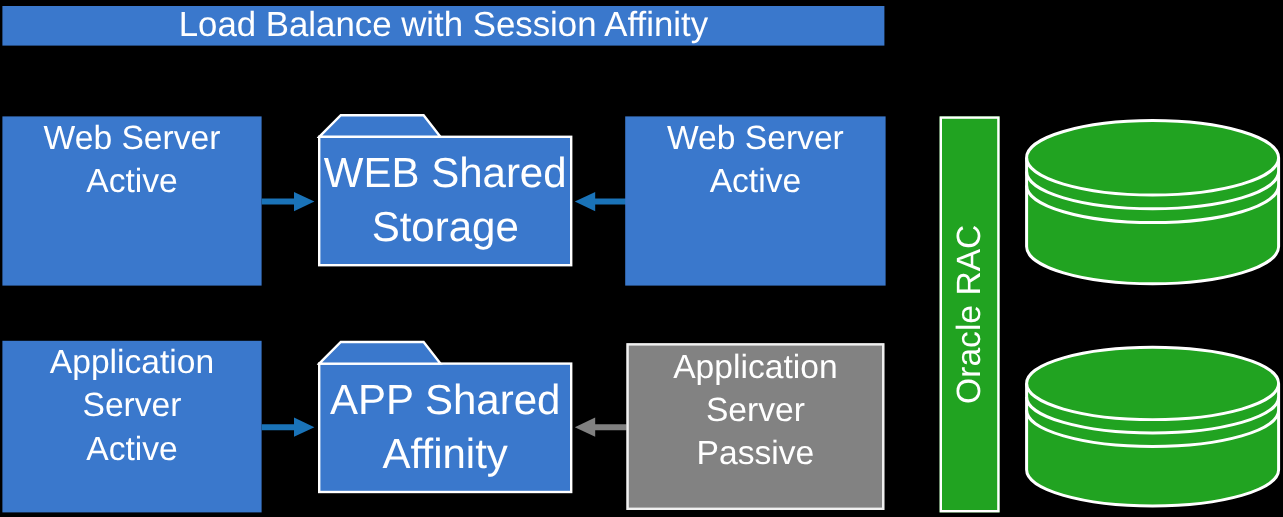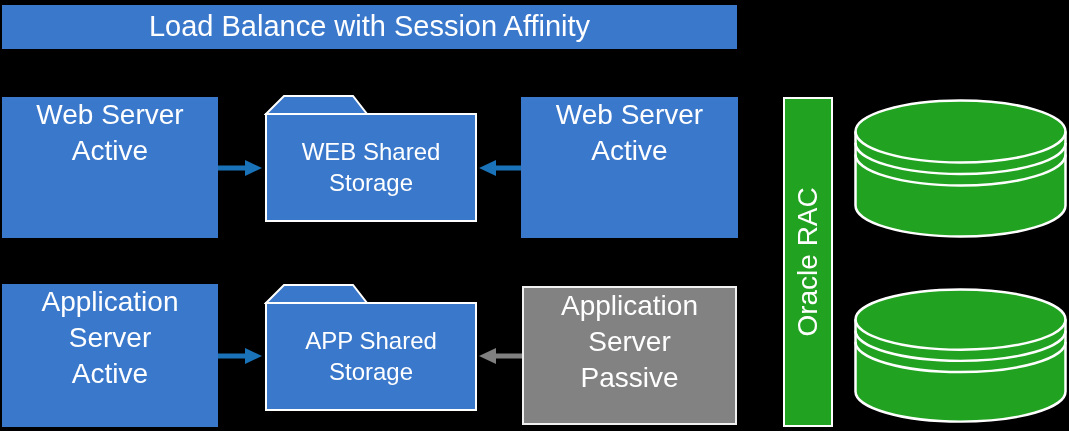--- a/index.html
+++ b/index.html
@@ -12,21 +12,21 @@
   }
   .abs{position:absolute;}
   .label{
     color:var(--text,#fff);
     white-space:pre-line;
     text-align:center;
     line-height:1.28;
   }
   
   .banner{
-    left:2px;top:5px;width:735px;height:44px;
+    left:2px;top:5px;width:735px;height:33px;
     background:var(--box-blue);
     display:flex;align-items:center;justify-content:center;
   }
   .banner .label{font-size:29px;white-space:nowrap;}
   
   .box{
     display:flex;align-items:flex-start;justify-content:center;
     background:var(--box-blue);
     box-sizing:border-box;
     font-size:28px;
@@ -41,21 +41,21 @@
   }
   
   .folder{left:264px;width:214px;height:129px;}
   .folder-web{top:94px;}
   .folder-app{top:283px;}
   .folder svg{position:absolute;left:0;top:0;width:100%;height:100%;}
   .folder .folder-fill{fill:var(--box-blue);stroke:var(--shape-border);stroke-width:2;}
   .folder .label{
     position:absolute;left:0;right:0;top:19px;bottom:0;
     display:flex;align-items:center;justify-content:center;
-    font-size:24px;
+    font-size:35px;
   }
   
   .arrow{width:46px;height:18px;}
   .arrow svg{display:block;width:100%;height:100%;}
   .arrow-left svg{transform:scaleX(-1);}
   .arrow-blue line{stroke:var(--arrow-blue);stroke-width:5;}
   .arrow-blue polygon{fill:var(--arrow-blue);}
   .arrow-gray line{stroke:var(--arrow-gray);stroke-width:5;}
   .arrow-gray polygon{fill:var(--arrow-gray);}
   .arrow-a1{left:217px;top:159px;}
@@ -140,21 +140,21 @@
       <polygon points="28,1 45,9 28,17"></polygon>
     </svg>
   </div>
 
   <div class="abs folder folder-app">
     <svg viewBox="0 0 214 129">
       <rect class="folder-fill" x="2" y="20" width="210" height="107"></rect>
       <path class="folder-fill" d="M2 20 L20 2 L89 2 L103 20 Z"></path>
     </svg>
     <div class="label">APP Shared
-Storage</div>
+Affinity</div>
   </div>
 
   <div class="abs arrow arrow-gray arrow-left arrow-a4">
     <svg viewBox="0 0 46 18">
       <line x1="1" y1="9" x2="29" y2="9"></line>
       <polygon points="28,1 45,9 28,17"></polygon>
     </svg>
   </div>
 
   <div class="abs box box-app-passive">

